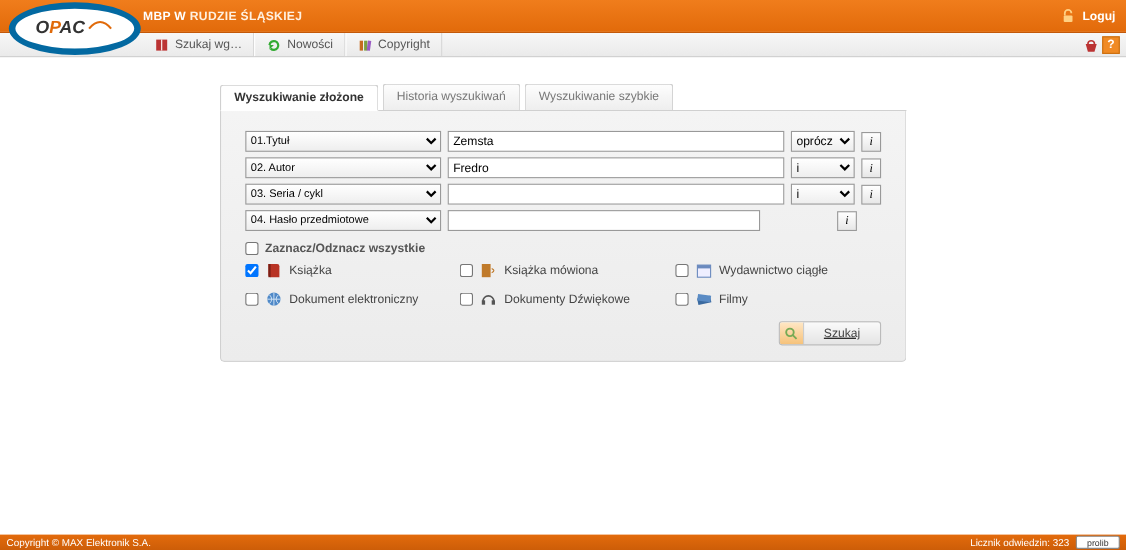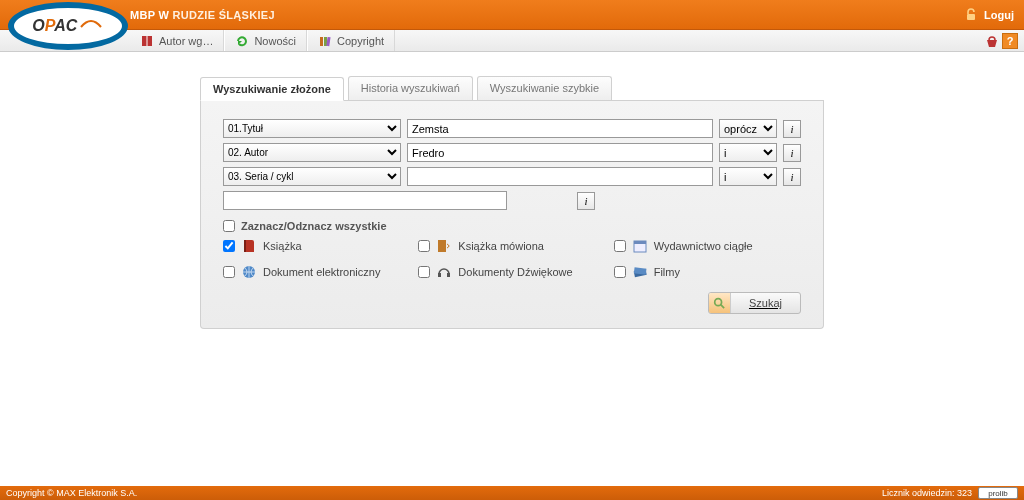--- a/index.html
+++ b/index.html
@@ -82,21 +82,21 @@
     <span>Loguj</span>
   </span>
 </div>
 
 <div class="toolbar">
   <div class="toolbar-btn">
     <span class="tb-icon"><svg viewBox="0 0 14 14" width="14" height="14">
           <rect x="2" y="2" width="10" height="10" fill="#b33"></rect>
           <path d="M7 2 V12" stroke="#fff" stroke-width="1"></path>
         </svg></span>
-    <span>Autor wg…</span>
+    <span>Szukaj wg…</span>
   </div>
   <div class="toolbar-btn">
     <span class="tb-icon"><svg viewBox="0 0 14 14" width="14" height="14">
           <path d="M3 7 a4 4 0 1 1 1 3" stroke="#3a3" stroke-width="2" fill="none"></path>
           <path d="M3 11 L3 7 L7 7" fill="#3a3"></path>
         </svg></span>
     <span>Nowości</span>
   </div>
   <div class="toolbar-btn">
     <span class="tb-icon"><svg viewBox="0 0 14 14" width="14" height="14">
@@ -140,20 +140,21 @@
       </div>
 
       <div class="row">
         <select class="field-select"><option>03. Seria / cykl</option></select>
         <input class="value-input" value="" style="">
         <select class="op-select"><option>i</option></select>
         <div class="info-btn">i</div>
       </div>
 
       <div class="row">
+        <select class="field-select"><option>04. Hasło przedmiotowe</option></select>
         <input class="value-input" style="flex: 0 0 284px;" value="">
         <div class="op-placeholder"></div>
         <div class="info-btn">i</div>
       </div>
 
       <div class="check-header">
         <input type="checkbox" style="">
         <span>Zaznacz/Odznacz wszystkie</span>
       </div>
 

